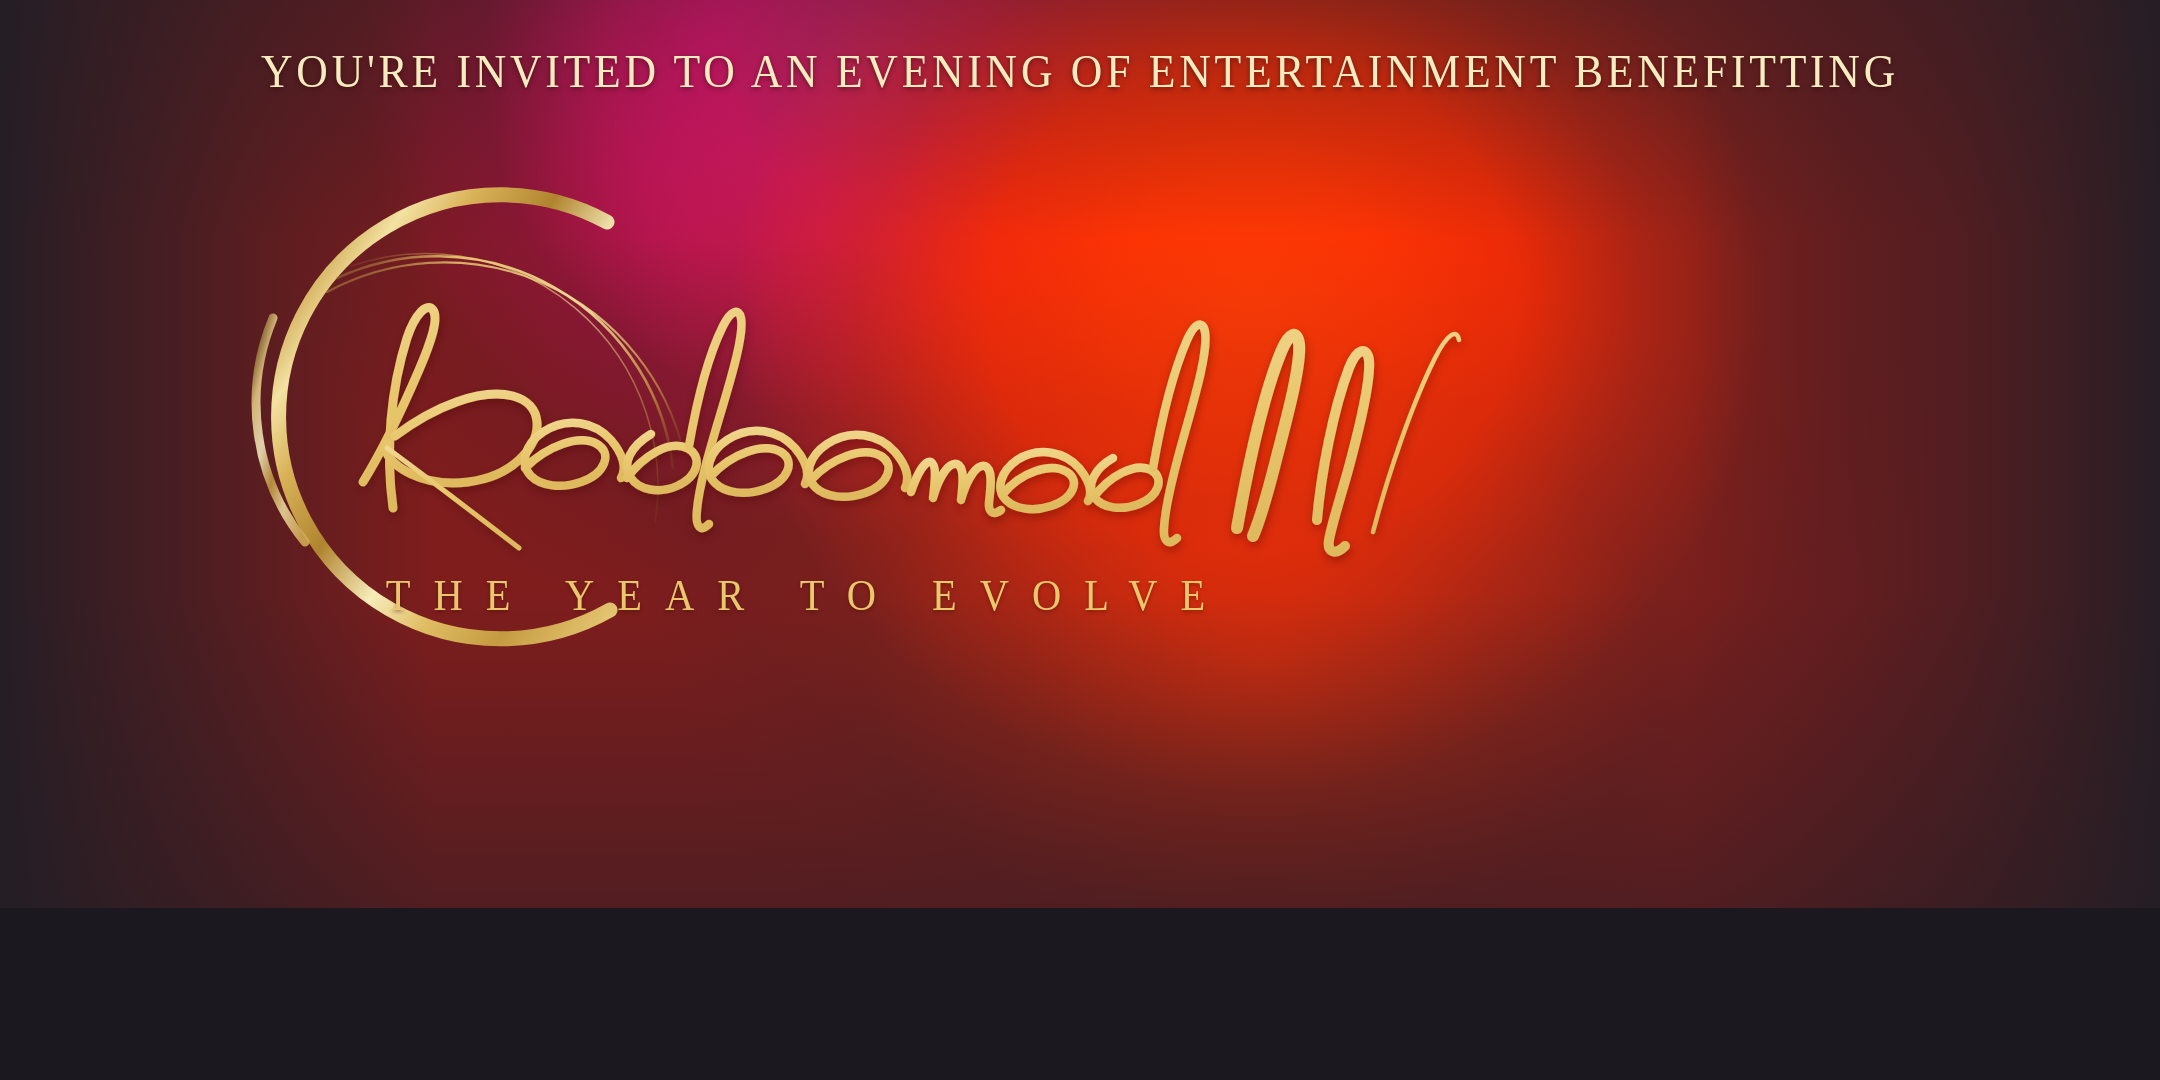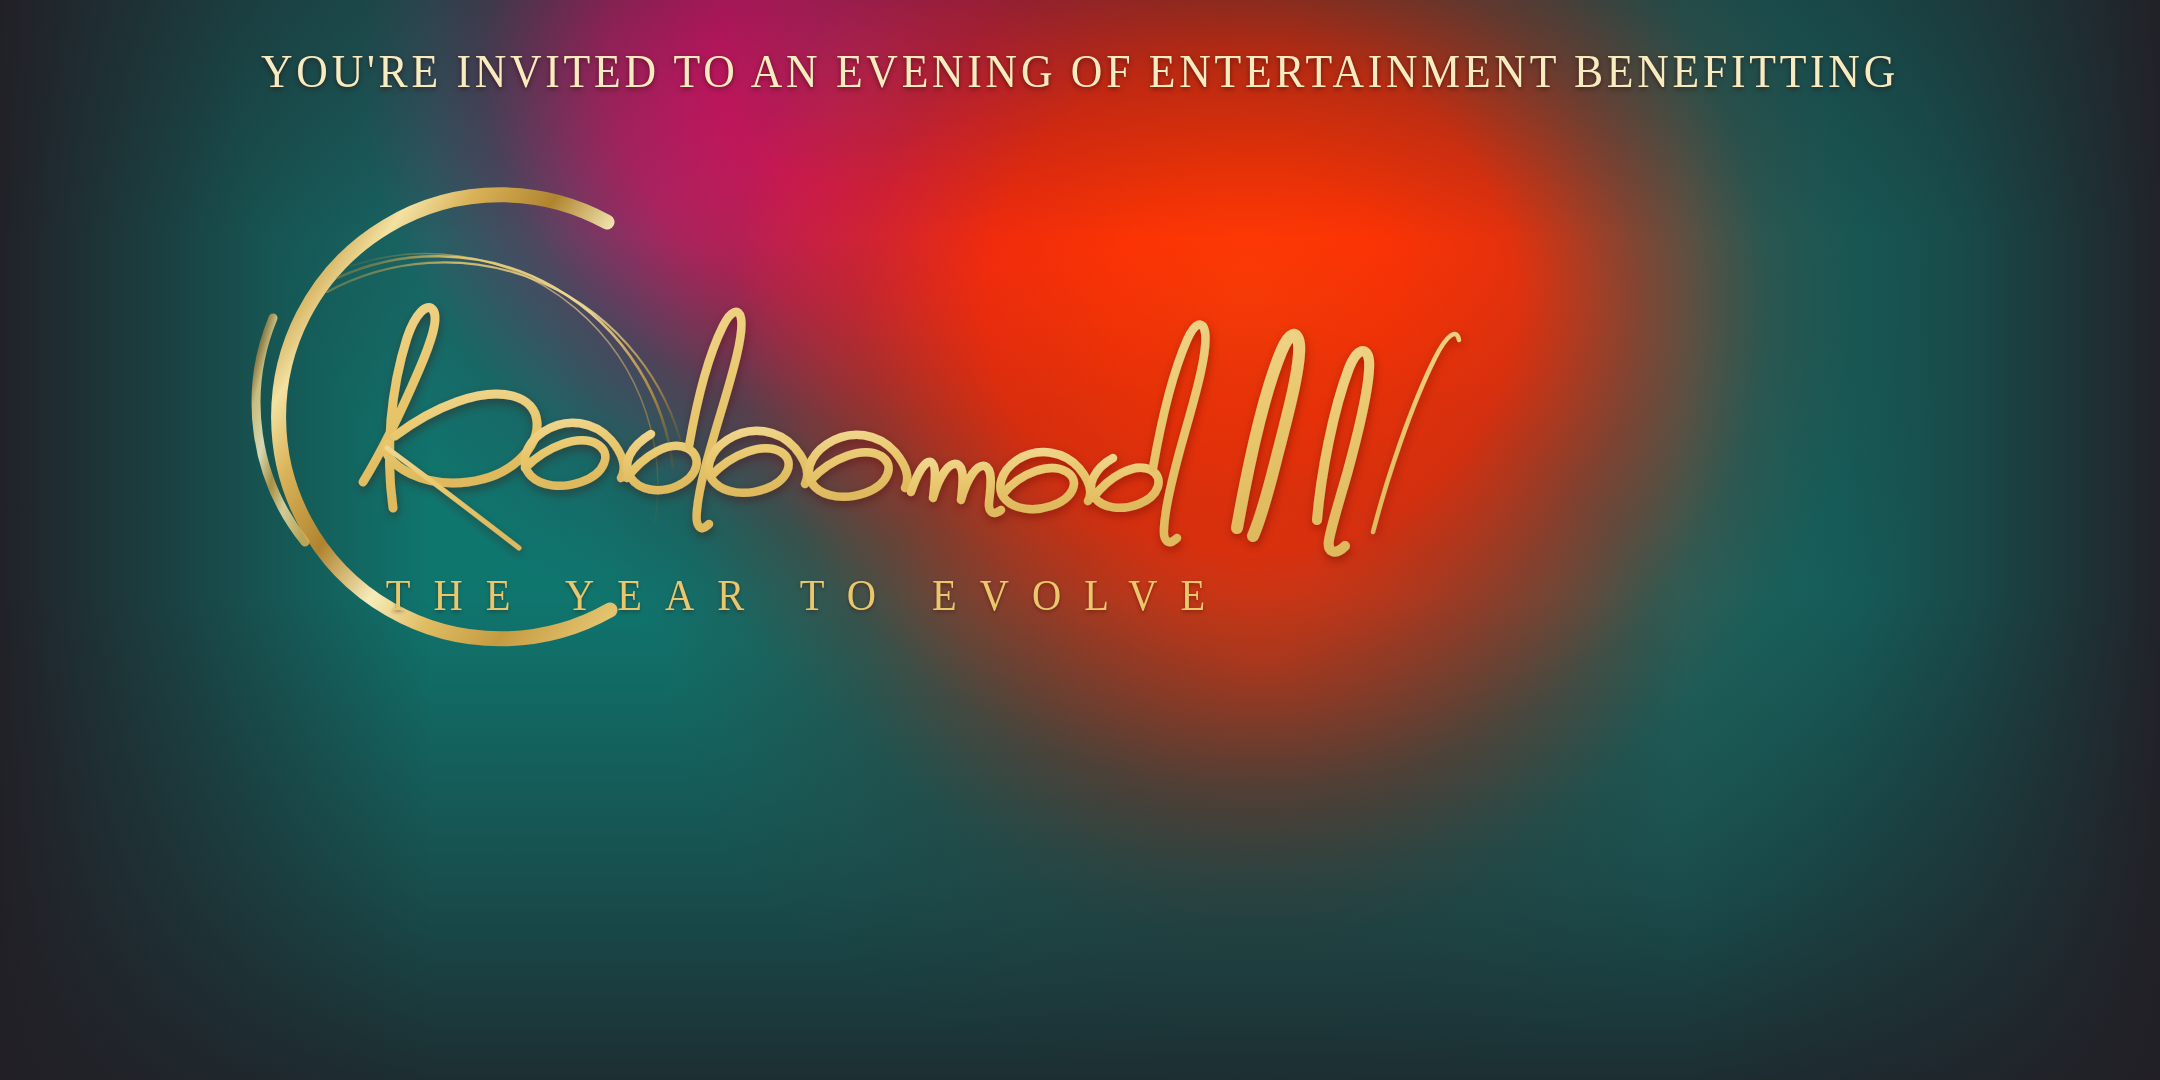--- a/index.html
+++ b/index.html
@@ -1,18 +1,18 @@
 <!DOCTYPE html>
 <html><head>
 <meta charset="utf-8">
 <style>
   html,body{margin:0;padding:0;background:#1b1820;}
   #canvas{
-    position:relative;width:2160px;height:1080px;overflow:hidden;
-    background:#0f766e;
+    position:relative;width:2160px;height:908px;overflow:hidden;
+    background:#7f1d1d;
     font-family:"Liberation Serif",serif;
   }
 
   
   .glow{position:absolute;pointer-events:none;}
   #glow-magenta{
     left:0;top:-540px;width:2160px;height:1620px;
     background:radial-gradient(ellipse 620px 600px at 855px 600px,
       #ff1f86 0%, #fa1178 22%, rgba(222,17,103,0.82) 40%,
       rgba(150,15,78,0.45) 60%, rgba(70,20,50,0.14) 80%, rgba(42,37,45,0) 100%);

